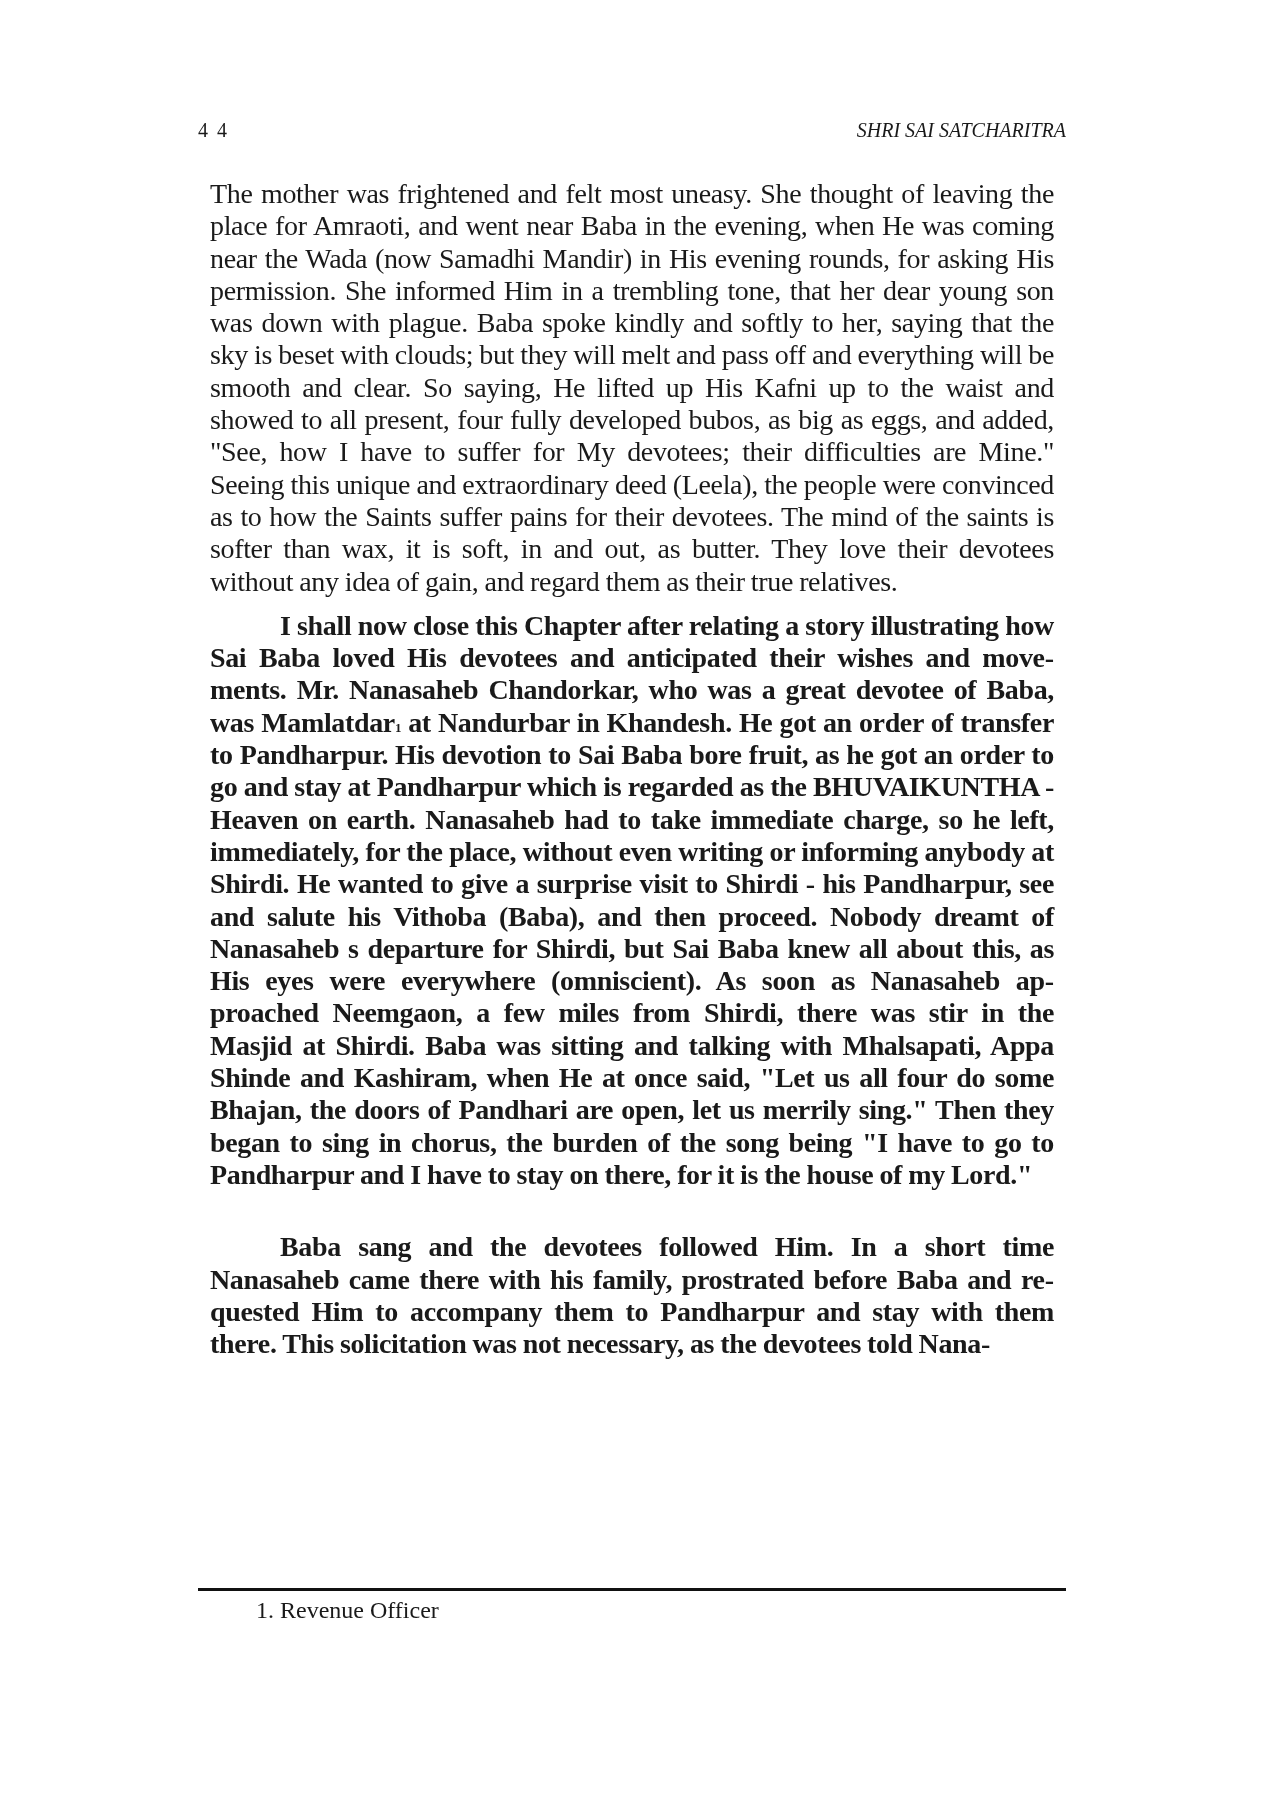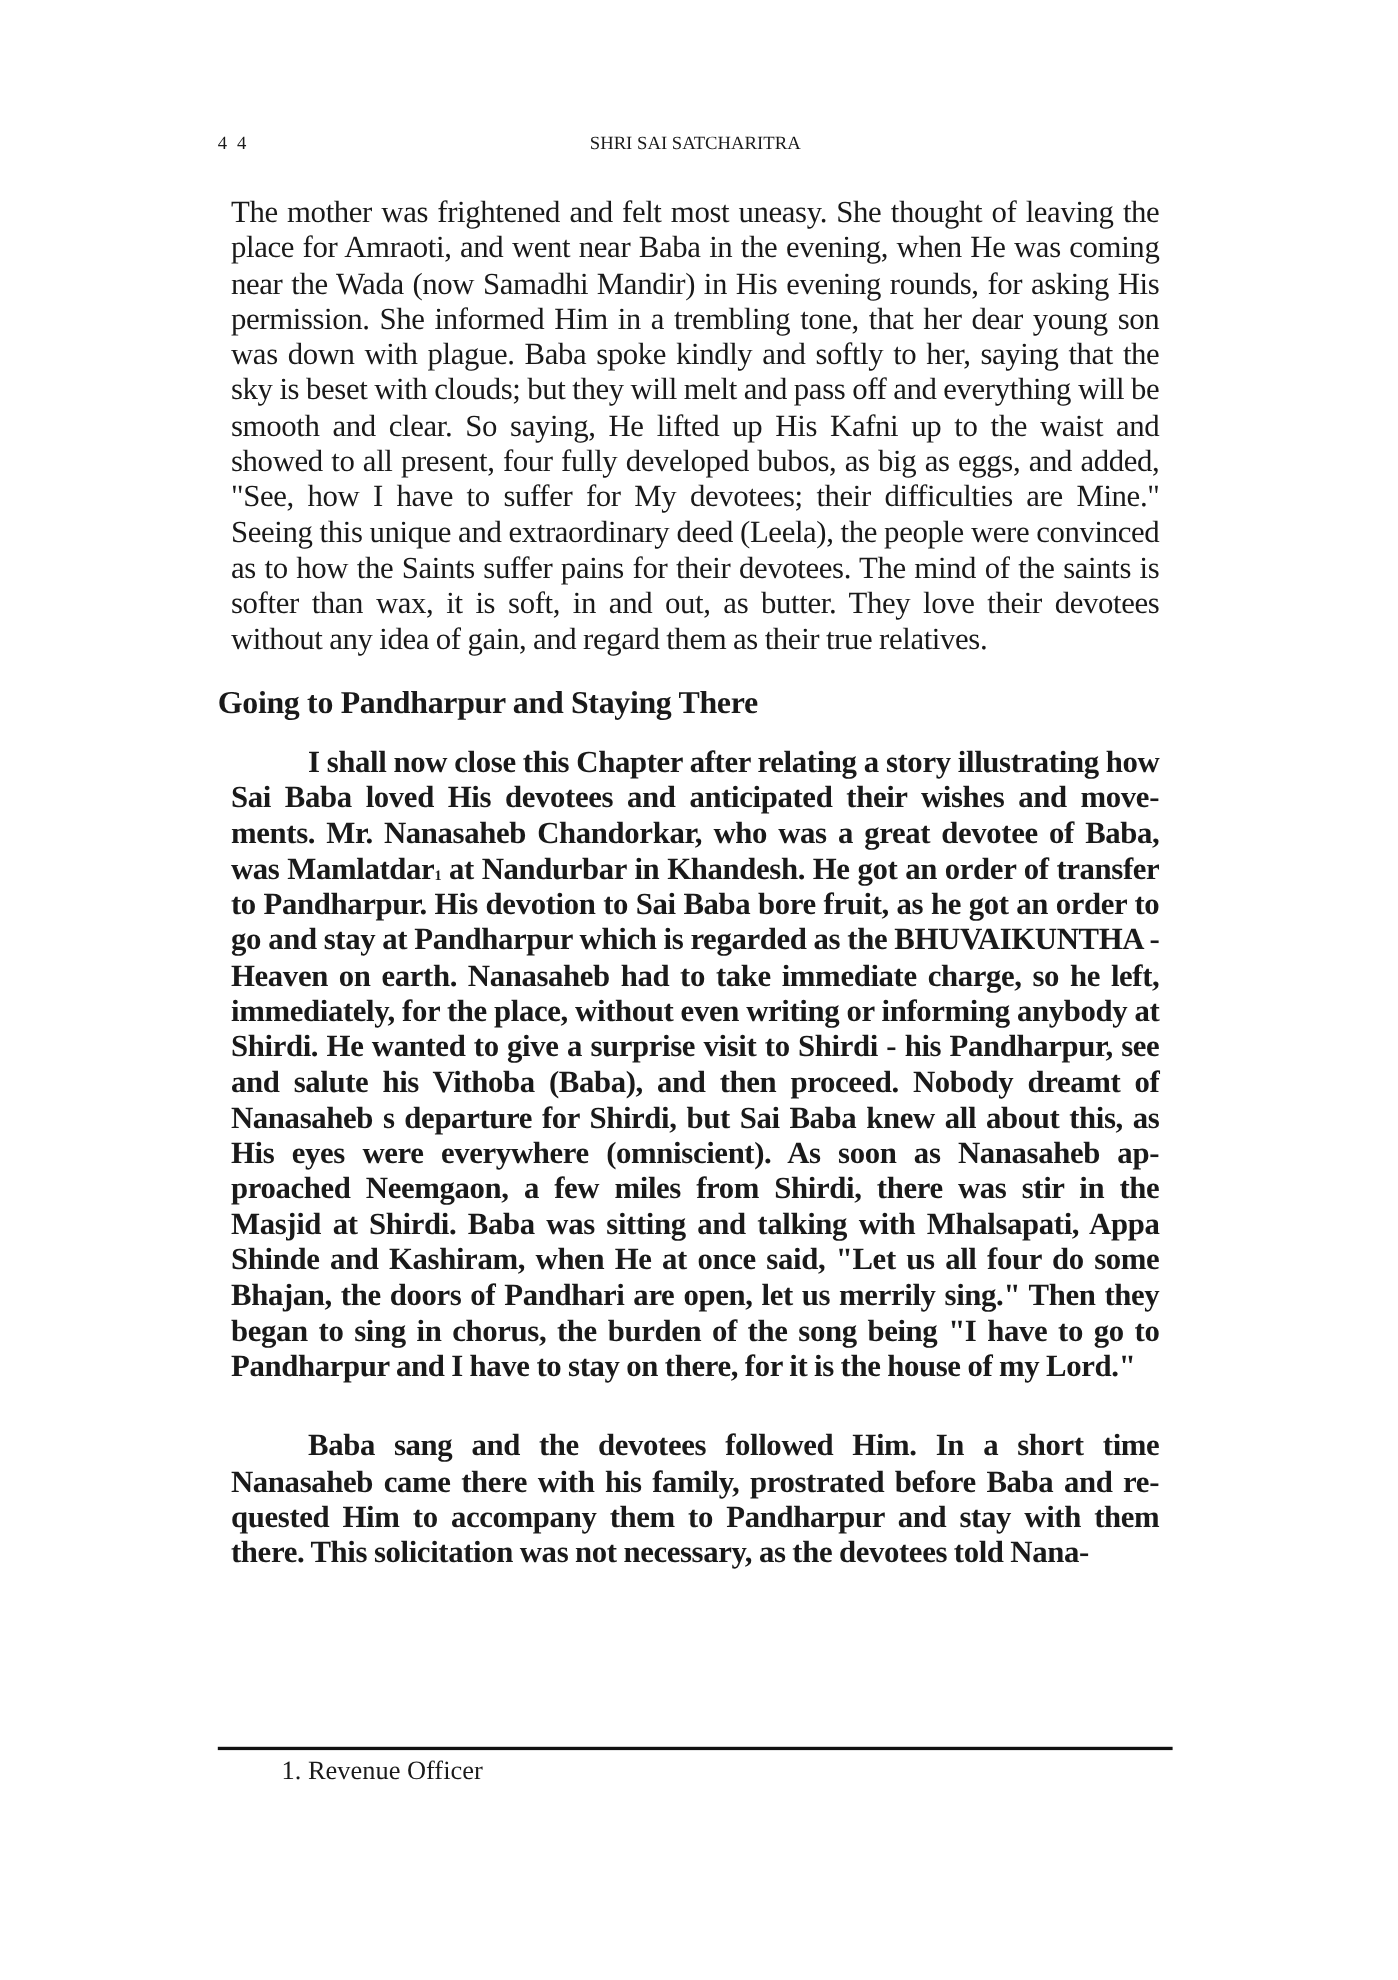--- a/index.html
+++ b/index.html
@@ -1,22 +1,22 @@
 <!DOCTYPE html>
 <html><head>
 <meta charset="utf-8">
 <style>
   html, body { margin: 0; padding: 0; background: #ffffff; }
   body { width: 1271px; height: 1800px; position: relative; overflow: hidden;
          font-family: "Liberation Serif", "DejaVu Serif", serif; color: #1a1a1a; }
   .page { position: absolute; left: 198px; top: 0; width: 868px; }
   .running-head { position: absolute; top: 117px; left: 0; width: 868px; height: 26px;
-                  font-size: 17px; line-height: 26px; }
+                  font-size: 20px; line-height: 26px; }
   .page-number { position: absolute; left: 0; top: 0; letter-spacing: 9px; }
-  .running-title { position: absolute; left: 0; right: 0; text-align: center; top: 0; }
+  .running-title { position: absolute; left: 0; right: 0; text-align: right; top: 0; font-style: italic; }
   .body { position: absolute; top: 166px; left: 0; width: 868px; }
   p.para { margin: 12px; font-size: 28px; line-height: 32.3px; text-align: justify;
            hyphens: manual; letter-spacing: -0.35px; word-spacing: -0.5px; }
   p.indent { text-indent: 70px; font-weight: bold; }
   .gap { height: 16px; }
   h2.section-heading { margin: 24px 0 22px 0; font-size: 29px; font-weight: bold; line-height: 34px;
                        letter-spacing: -0.3px; }
   sup.fn-ref { font-size: 13px; vertical-align: top; position: relative; top: 5px; }
   .footnote-rule { position: absolute; left: 0; width: 868px; top: 1588px; height: 3px; background: #111; }
   .footnote { position: absolute; left: 58px; top: 1597px; font-size: 24px; line-height: 26px; }
@@ -26,21 +26,20 @@
 
 <div class="page">
   <div class="running-head">
     <span class="page-number">44</span>
     <span class="running-title">SHRI SAI SATCHARITRA</span>
   </div>
 
   <div class="body">
     <p class="para">The mother was frightened and felt most uneasy. She thought of leav­ing the place for Amraoti, and went near Baba in the evening, when He was coming near the Wada (now Samadhi Mandir) in His evening rounds, for asking His permission. She informed Him in a trembling tone, that her dear young son was down with plague. Baba spoke kindly and softly to her, saying that the sky is beset with clouds; but they will melt and pass off and everything will be smooth and clear. So saying, He lifted up His Kafni up to the waist and showed to all present, four fully developed bubos, as big as eggs, and added, "See, how I have to suffer for My devotees; their difficulties are Mine." Seeing this unique and extraordi­nary deed (Leela), the people were convinced as to how the Saints suffer pains for their devotees. The mind of the saints is softer than wax, it is soft, in and out, as butter. They love their devotees without any idea of gain, and regard them as their true relatives.</p>
 
-    <h2 class="section-heading">Going to Pandharpur and Staying There</h2>
 
     <p class="para indent"><span>I shall now close this Chapter after relating a story illustrating how Sai Baba loved His devotees and anticipated their wishes and move­ments. Mr. Nanasaheb Chandorkar, who was a great devotee of Baba, was Mamlatdar</span><sup class="fn-ref">1</sup><span> at Nandurbar in Khandesh. He got an order of transfer to Pandharpur. His devotion to Sai Baba bore fruit, as he got an order to go and stay at Pandharpur which is regarded as the  BHUVAIKUNTHA - Heaven on earth. Nanasaheb had to take immediate charge, so he left, immediately, for the place, without even writing or informing anybody at Shirdi. He wanted to give a surprise visit to Shirdi - his Pandharpur, see and salute his Vithoba (Baba), and then proceed. Nobody dreamt of Nanasaheb s departure for Shirdi, but Sai Baba knew all about this, as His eyes were everywhere (omniscient). As soon as Nanasaheb ap­proached Neemgaon, a few miles from Shirdi, there was stir in the Masjid at Shirdi. Baba was sitting and talking with Mhalsapati, Appa Shinde and Kashiram, when He at once said, "Let us all four do some Bhajan, the doors of Pandhari are open, let us merrily sing." Then they began to sing in chorus, the burden of the song being "I have to go to Pandharpur and I have to stay on there, for it is the house of my Lord."</span></p>
 
     <div class="gap"></div>
 
     <p class="para indent">Baba sang and the devotees followed Him. In a short time Nanasaheb came there with his family, prostrated before Baba and re­quested Him to accompany them to Pandharpur and stay with them there. This solicitation was not necessary, as the devotees told Nana-</p>
   </div>
 
   <div class="footnote-rule"></div>
   <div class="footnote">

